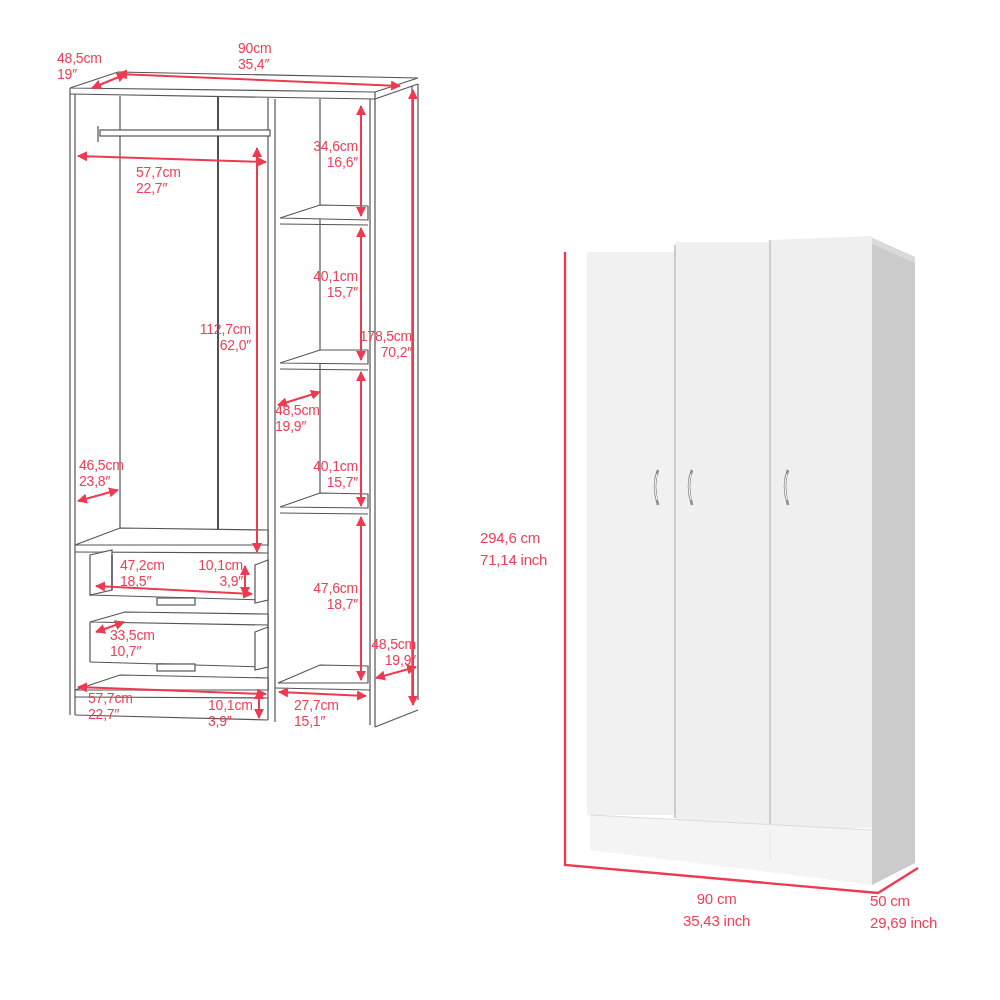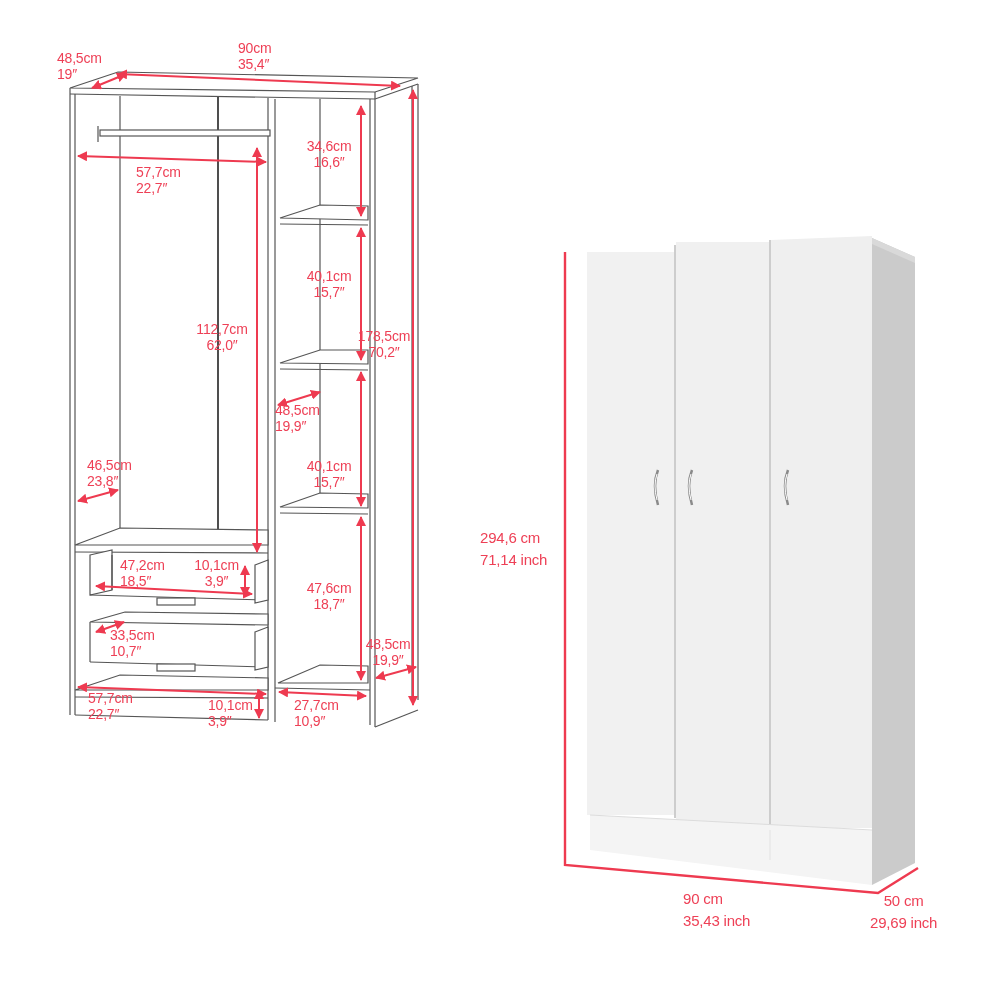--- a/index.html
+++ b/index.html
@@ -1,21 +1,21 @@
 <!DOCTYPE html>
 <html><head>
 <meta charset="utf-8">
 <style>
   html, body { margin: 0; padding: 0; background: #ffffff; }
   body { width: 1000px; height: 1000px; position: relative; overflow: hidden;
          font-family: "Liberation Sans", "DejaVu Sans", sans-serif; }
   .lbl { position: absolute; color: #ee4056; font-size: 14px; line-height: 16px;
          white-space: nowrap; letter-spacing: -0.2px; }
   .lbl span { display: block; }
-  .lbl.r { text-align: center; }
+  .lbl.r { text-align: right; }
   .lbl.big { font-size: 15px; line-height: 22px; }
   svg { position: absolute; left: 0; top: 0; }
 </style>
 </head>
 <body>
 
 <svg width="1000" height="1000" viewBox="0 0 1000 1000">
   <defs>
     <marker id="ah" viewBox="0 0 10 10" refX="9" refY="5" markerWidth="5" markerHeight="5" orient="auto-start-reverse">
       <path d="M0,0 L10,5 L0,10 z" fill="#ee3a50"></path>
@@ -152,21 +152,21 @@
   <span>15,7″</span>
 </div>
 <div class="lbl r" style="left:356px;top:328px;width:56px">
   <span>178,5cm</span>
   <span>70,2″</span>
 </div>
 <div class="lbl" style="left:275px;top:402px">
   <span>48,5cm</span>
   <span>19,9″</span>
 </div>
-<div class="lbl" style="left:87px;top:457px">
+<div class="lbl" style="left:79px;top:457px">
   <span>46,5cm</span>
   <span>23,8″</span>
 </div>
 <div class="lbl r" style="left:300px;top:458px;width:58px">
   <span>40,1cm</span>
   <span>15,7″</span>
 </div>
 <div class="lbl" style="left:120px;top:557px">
   <span>47,2cm</span>
   <span>18,5″</span>
@@ -190,27 +190,27 @@
 <div class="lbl" style="left:88px;top:690px">
   <span>57,7cm</span>
   <span>22,7″</span>
 </div>
 <div class="lbl" style="left:208px;top:697px">
   <span>10,1cm</span>
   <span>3,9″</span>
 </div>
 <div class="lbl" style="left:294px;top:697px">
   <span>27,7cm</span>
-  <span>10,9″</span>
+  <span>15,1″</span>
 </div>
 
 <div class="lbl big" style="left:480px;top:527px">
   <span>294,6 cm</span>
   <span>71,14 inch</span>
 </div>
-<div class="lbl big" style="left:683px;top:888px;">
+<div class="lbl big" style="left:683px;top:888px;text-align:center">
   <span>90 cm</span>
   <span>35,43 inch</span>
 </div>
-<div class="lbl big" style="left:870px;top:890px;text-align:center">
+<div class="lbl big" style="left:870px;top:890px;text-align:left">
   <span>50 cm</span>
   <span>29,69 inch</span>
 </div>
 
 </body></html>

